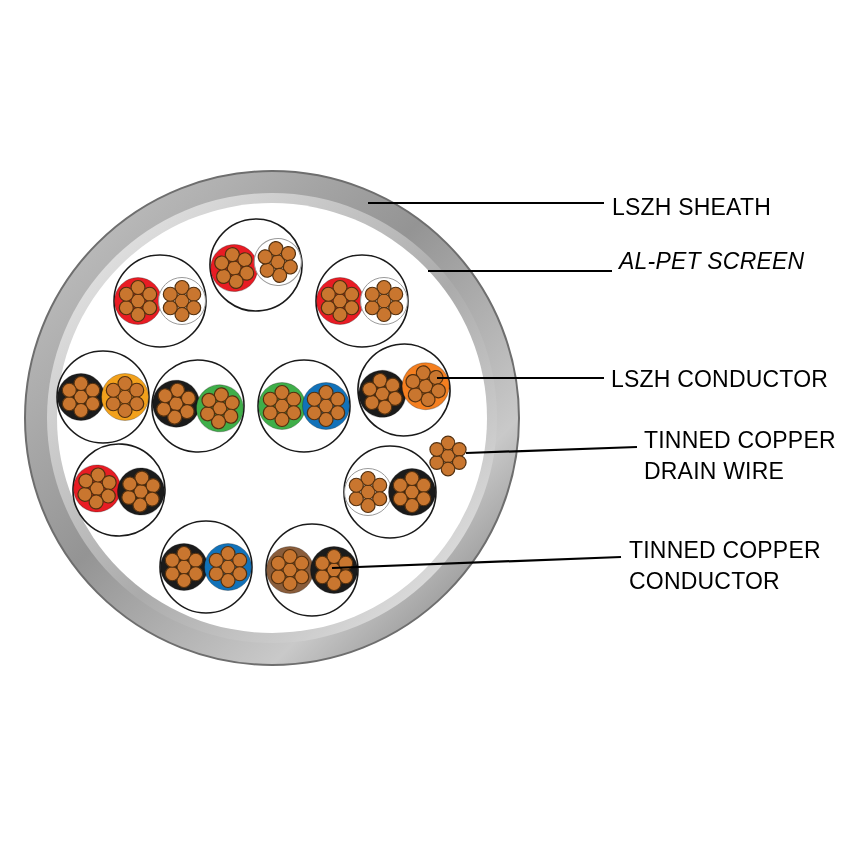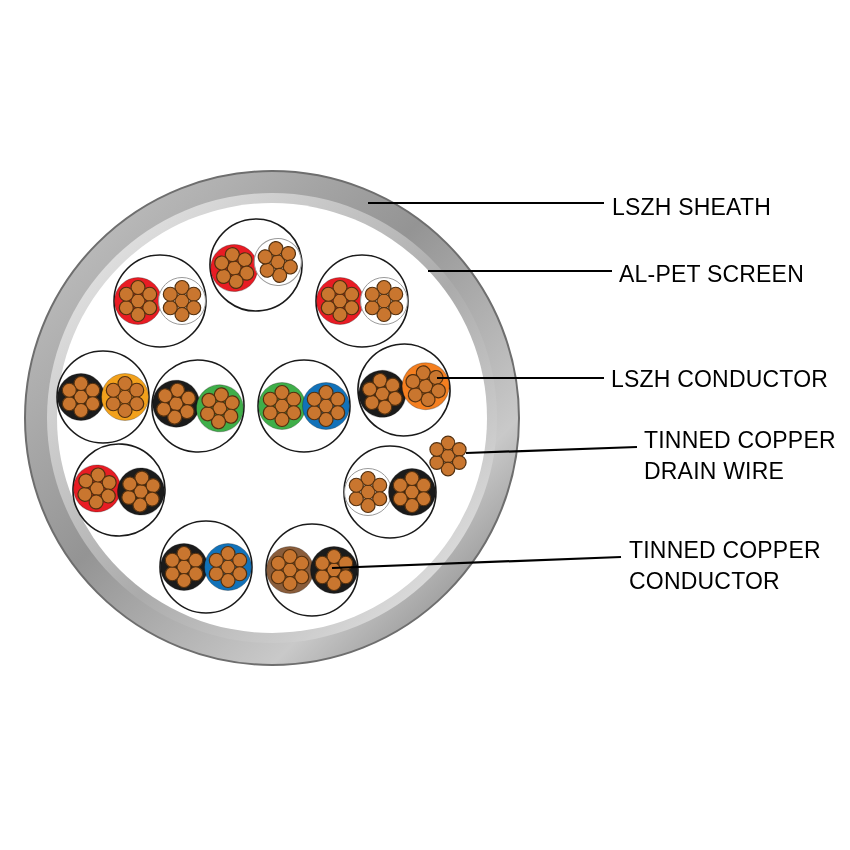--- a/index.html
+++ b/index.html
@@ -264,19 +264,19 @@
         <circle cx="436.7416697508023" cy="449.5" r="6.8" fill="#c9762f" stroke="#53300f" stroke-width="1.2"></circle>
       </g>
       <line x1="368" y1="203" x2="604" y2="203" stroke="#000000" stroke-width="2.2" stroke-linecap="butt"></line>
       <line x1="428" y1="271" x2="612" y2="271" stroke="#000000" stroke-width="2.2" stroke-linecap="butt"></line>
       <line x1="437" y1="378" x2="604" y2="378" stroke="#000000" stroke-width="2.2" stroke-linecap="butt"></line>
       <line x1="466" y1="453" x2="637" y2="447" stroke="#000000" stroke-width="2.2" stroke-linecap="butt"></line>
       <line x1="332" y1="568" x2="621" y2="557" stroke="#000000" stroke-width="2.2" stroke-linecap="butt"></line>
     </svg>
 
   <div class="label" style="left: 612px; top: 192px;">LSZH SHEATH</div>
-  <div class="label" style="left: 619px; top: 259px;">AL-PET SCREEN</div>
+  <div class="label" style="left: 619px; top: 246px; font-style: italic;">AL-PET SCREEN</div>
   <div class="label" style="left: 611px; top: 364px;">LSZH CONDUCTOR</div>
   <div class="label" style="left: 644px; top: 425px;">TINNED COPPER
 DRAIN WIRE</div>
   <div class="label" style="left: 629px; top: 535px;">TINNED COPPER
 CONDUCTOR</div>
 </div>
 
 </body></html>

